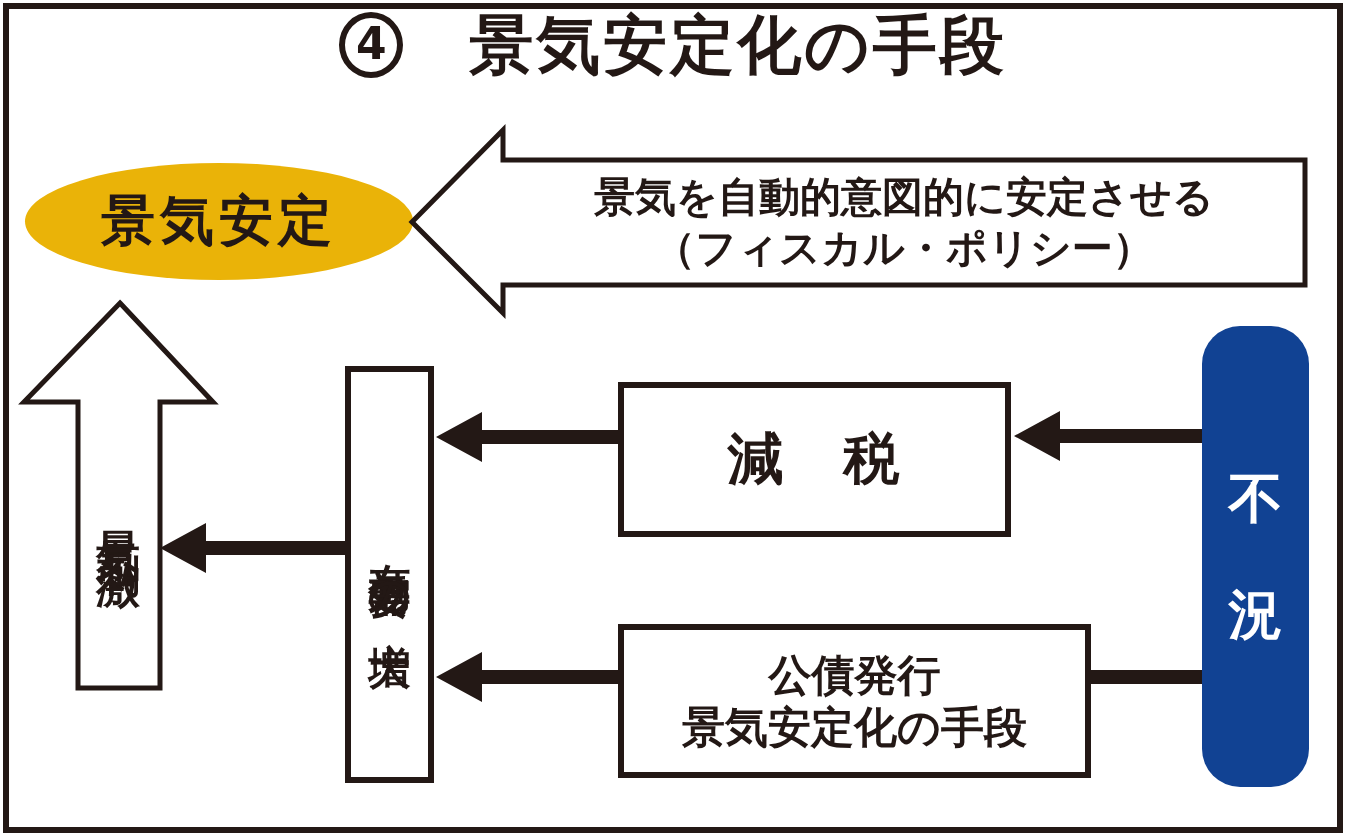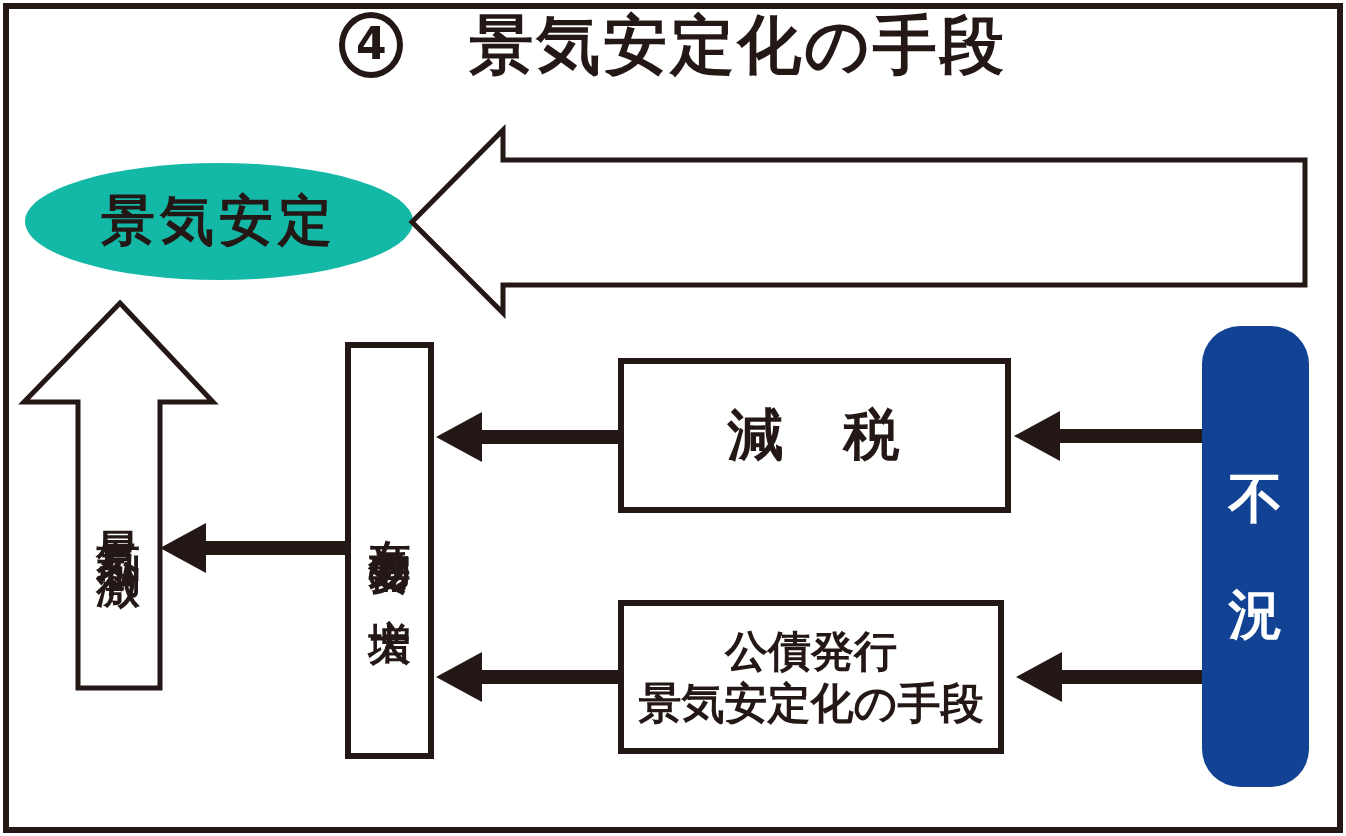--- a/index.html
+++ b/index.html
@@ -31,21 +31,21 @@
     padding-bottom:2px;box-sizing:content-box;
   }
   .title .title-text{
     font-size:64px;letter-spacing:3px;line-height:1;margin-left:48px;
   }
   
   svg.shapes{position:absolute;left:0;top:0;z-index:2;}
   
   .stability{
     position:absolute;left:25px;top:163px;width:388px;height:117px;
-    background:#14b8a6;border-radius:50%;
+    background:#eab308;border-radius:50%;
     display:flex;align-items:center;justify-content:center;
     z-index:1;
   }
   .stability .lbl{font-size:54px;font-weight:bold;letter-spacing:5px;}
   
   .overlay{position:absolute;z-index:3;}
   .policy-text{
     left:503px;top:160px;width:802px;height:125px;
     display:flex;flex-direction:column;align-items:center;justify-content:center;
     font-size:41px;font-weight:bold;line-height:1.22;
@@ -54,36 +54,36 @@
   .stimulus-text{
     left:78px;top:402px;width:82px;height:286px;
     display:flex;align-items:center;justify-content:center;
   }
   .stimulus-text .v{
     writing-mode:vertical-rl;text-orientation:upright;
     font-size:44px;font-weight:bold;letter-spacing:12px;
     margin-top:-54px;
   }
   
-  .node{position:absolute;background:#ffffff;border:6px solid #231815;box-sizing:border-box;z-index:3;}
+  .node{position:absolute;background:#ffffff;border:6px solid #231815;box-sizing:border-box;z-index:3;margin-top:24px;}
   .demand-box{
     left:345px;top:342px;width:89px;height:417px;
     display:flex;align-items:center;justify-content:center;
   }
   .demand-box .v{
     writing-mode:vertical-rl;text-orientation:upright;
     font-size:42px;font-weight:bold;letter-spacing:6px;
   }
   .tax-box{
     left:618px;top:358px;width:393px;height:155px;
     display:flex;align-items:center;justify-content:center;
     font-size:56px;font-weight:bold;letter-spacing:2px;
   }
   .bonds-box{
-    left:618px;top:600px;width:386px;height:154px;
+    left:618px;top:600px;width:473px;height:154px;
     display:flex;flex-direction:column;align-items:center;justify-content:center;
     font-size:43px;font-weight:bold;line-height:1.22;text-align:center;
     white-space:nowrap;
   }
   .recession-box{
     position:absolute;left:1202px;top:326px;width:107px;height:461px;
     background:#114293;border-radius:38px;z-index:3;
     display:flex;flex-direction:column;align-items:center;justify-content:center;
     gap:62px;
     color:#ffffff;font-size:54px;font-weight:bold;line-height:1;
@@ -113,20 +113,24 @@
 
     <polygon points="120,303 213,402 160,402 160,688 78,688 78,402 24,402" fill="#ffffff" stroke="#231815" stroke-width="5" stroke-linejoin="miter"></polygon>
 
     <polygon points="1014,436 1060,411 1060,429 1202,429 1202,443 1060,443 1060,461" fill="#231815"></polygon>
     <polygon points="436,437 482,412 482,430 618,430 618,444 482,444 482,462" fill="#231815"></polygon>
     <polygon points="1016,677 1062,652 1062,670 1202,670 1202,684 1062,684 1062,702" fill="#231815"></polygon>
     <polygon points="436,677 482,652 482,670 618,670 618,684 482,684 482,702" fill="#231815"></polygon>
     <polygon points="160,548 206,523 206,541 345,541 345,555 206,555 206,573" fill="#231815"></polygon>
   </svg>
 
+  <div class="overlay policy-text">
+    <span>景気を自動的意図的に安定させる</span>
+    <span>（フィスカル・ポリシー）</span>
+  </div>
 
   <div class="overlay stimulus-text">
     <span class="v">景気刺激</span>
   </div>
 
   <div class="node demand-box">
     <span class="v">有効需要の増大</span>
   </div>
 
   <div class="node tax-box">

